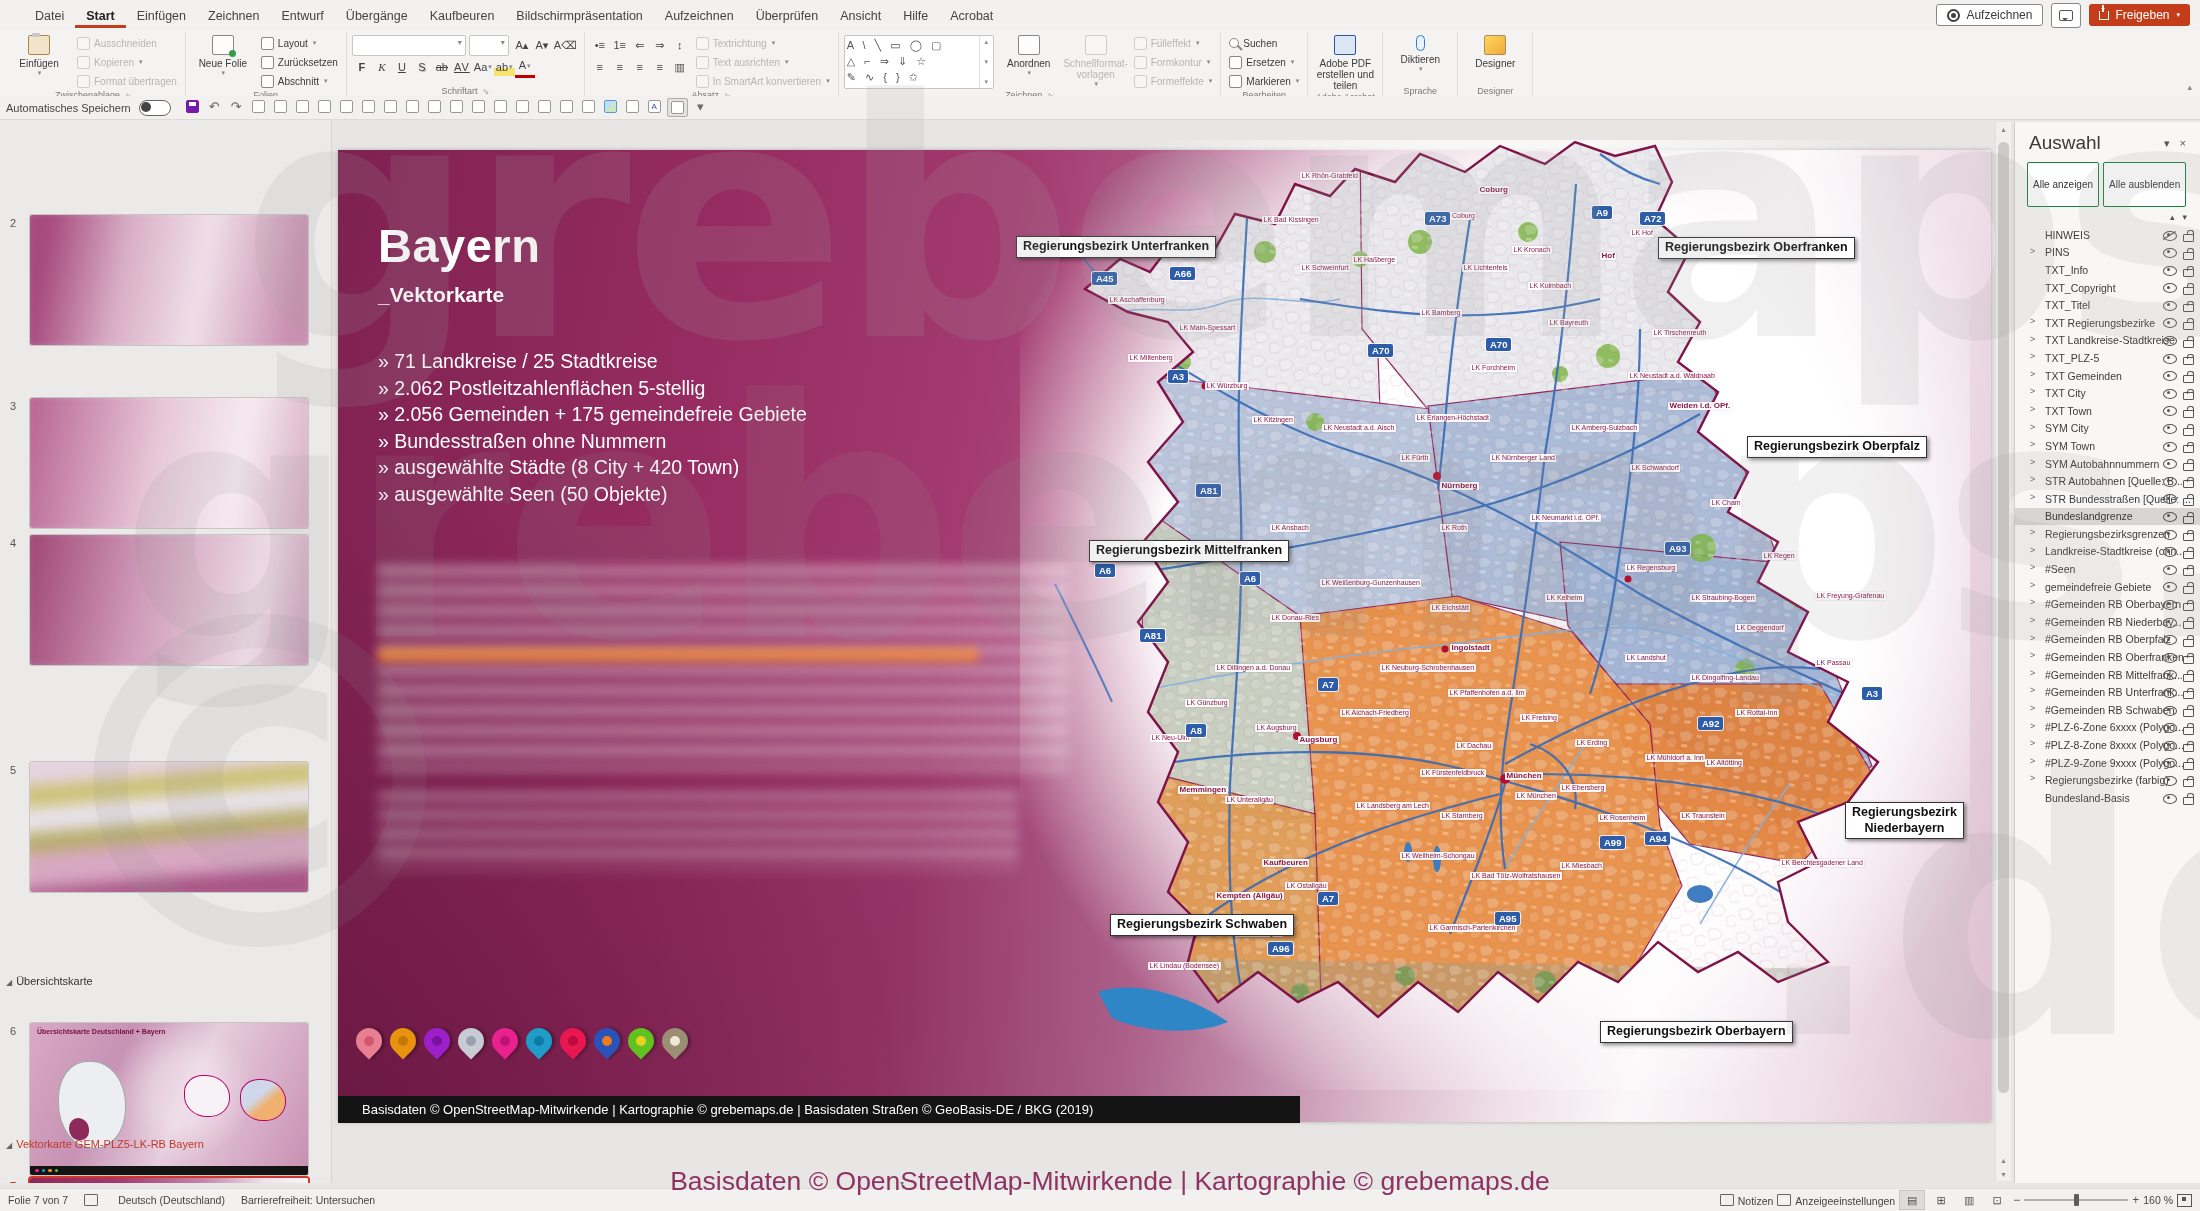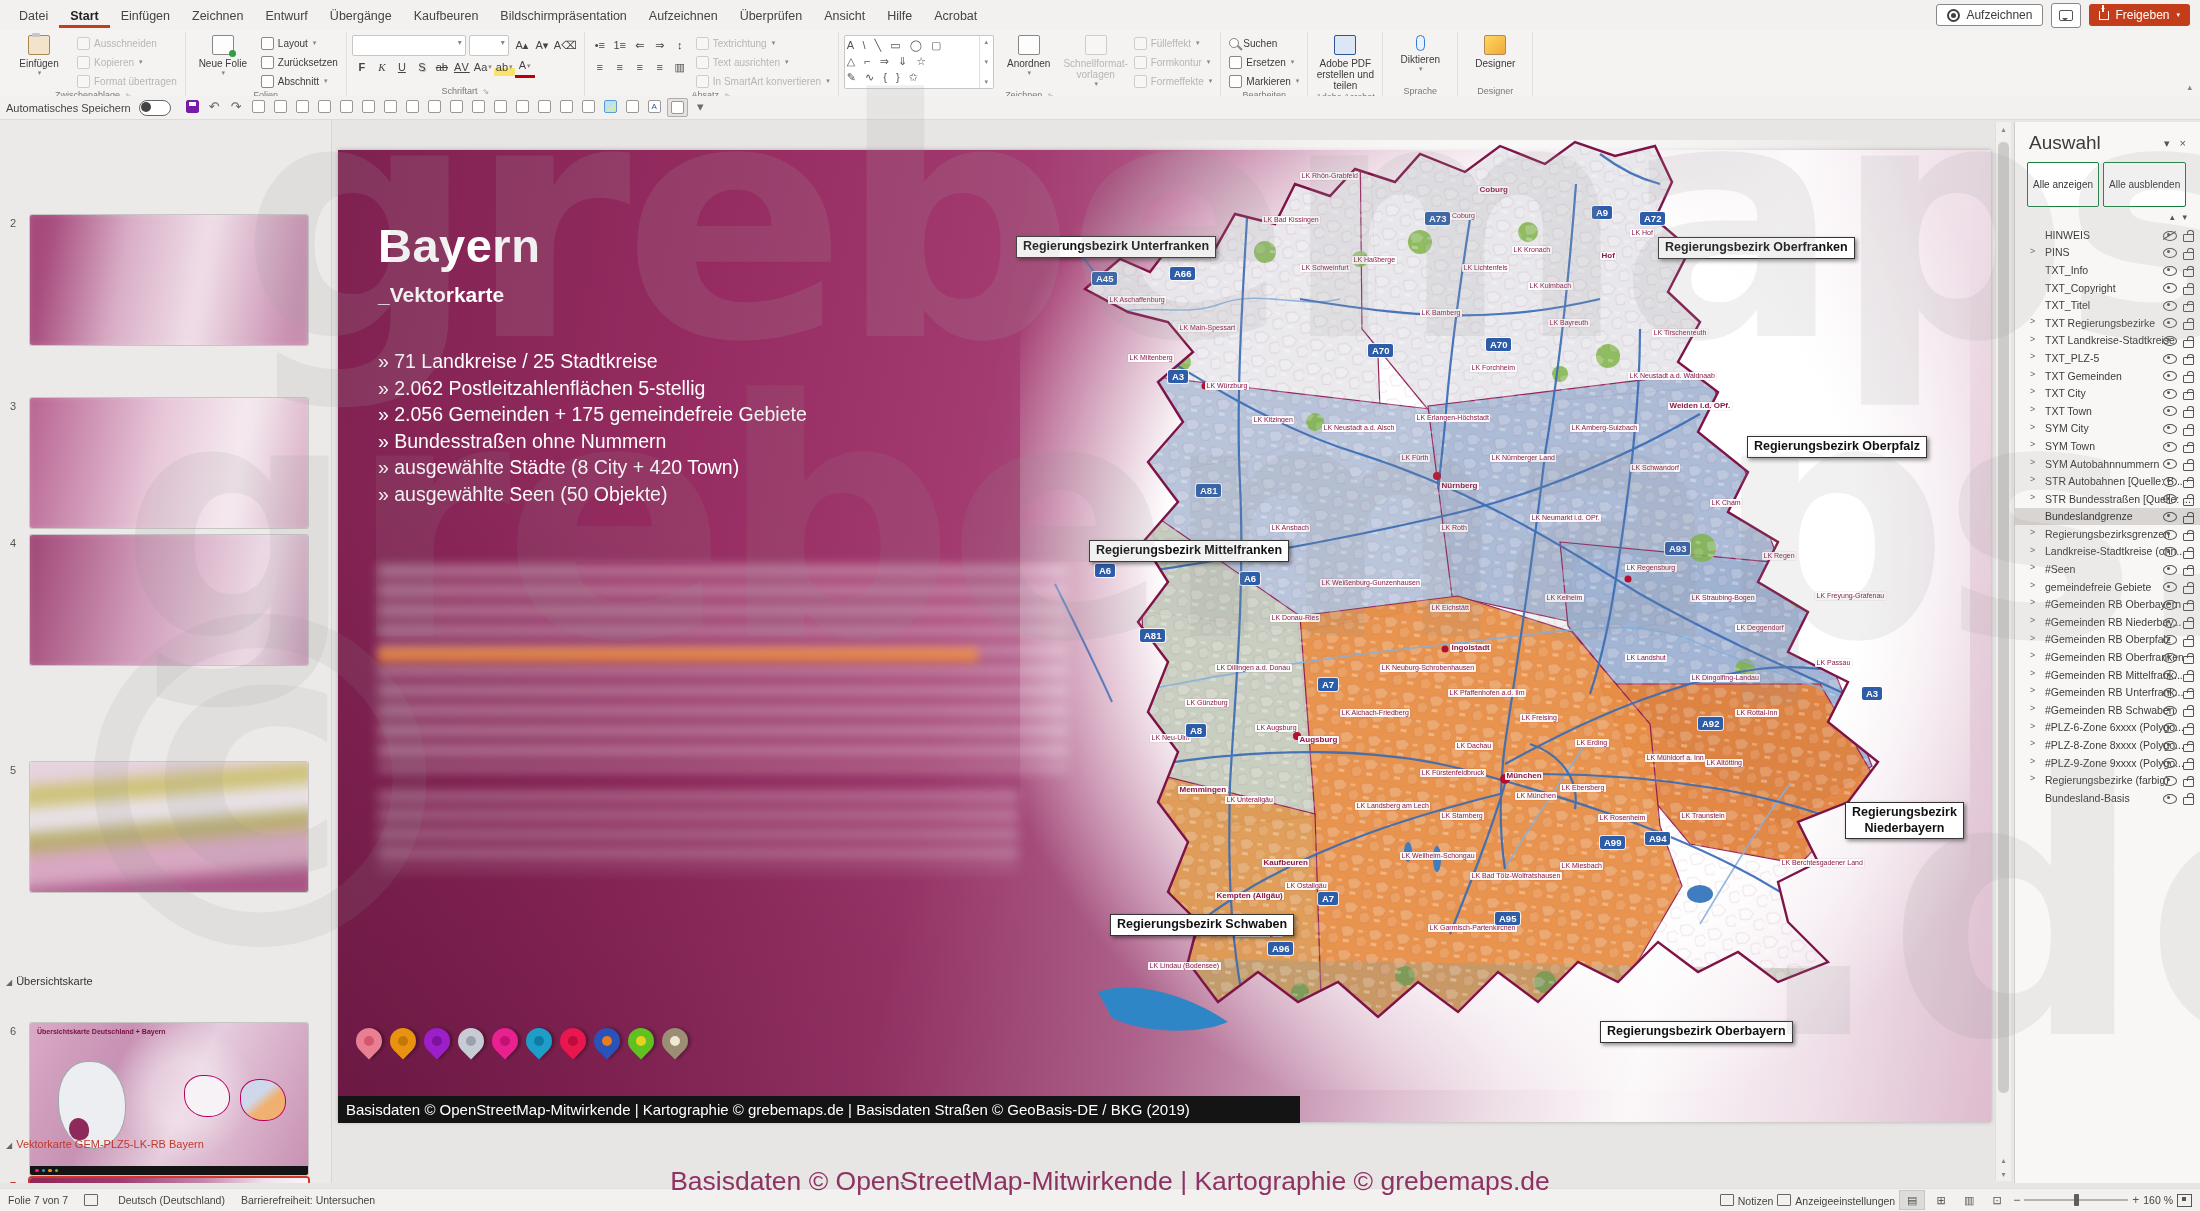--- a/index.html
+++ b/index.html
@@ -1,19 +1,19 @@
 <!DOCTYPE html>
 <html><head>
 <meta charset="utf-8">
 <style>
   html,body{margin:0;padding:0}
   body{width:2200px;height:1211px;overflow:hidden;position:relative;background:#e8e6e4;
        font-family:"Liberation Sans",sans-serif;color:#3b3b3b;-webkit-font-smoothing:antialiased}
   
-  .menubar{position:absolute;left:0;top:0;right:0;height:30px;background:#f3f1f0;display:flex;align-items:center;padding-left:8px;z-index:30}
+  .menubar{position:absolute;left:0;top:0;right:0;height:30px;background:#f3f1f0;display:flex;align-items:center;padding-left:24px;z-index:30}
   .mtab{font-size:12.5px;color:#444;padding:6px 11px 5px;white-space:nowrap;cursor:default}
   .mtab.active{color:#222;font-weight:bold;box-shadow:inset 0 -3px 0 #c33d1a}
   .menu-right{margin-left:auto;display:flex;align-items:center;gap:8px;padding-right:10px}
   .btn-rec{display:flex;align-items:center;gap:6px;border:1px solid #8a8886;border-radius:3px;background:#fff;font-size:12px;padding:3px 10px}
   .rec-dot{width:9px;height:9px;border:2px solid #404040;border-radius:50%;position:relative}
   .rec-dot:after{content:"";position:absolute;inset:2px;background:#404040;border-radius:50%}
   .btn-cmt{width:28px;height:23px;border:1px solid #8a8886;border-radius:3px;background:#fff;display:flex;align-items:center;justify-content:center}
   .cmt-i{width:12px;height:9px;border:1.4px solid #555;border-radius:2px;position:relative}
   .cmt-i:after{content:"";position:absolute;left:2px;bottom:-4px;border:3px solid transparent;border-top-color:#555}
   .btn-share{display:flex;align-items:center;gap:6px;background:#c33d1a;color:#fff;font-size:12px;padding:4px 10px;border-radius:3px}
@@ -106,21 +106,21 @@
   .bullets li{font-size:19.5px;color:#fff;line-height:26.5px;white-space:nowrap}
   .blur-block{position:absolute;left:378px;top:566px;width:690px;height:205px;z-index:8;filter:blur(6px);
      background:repeating-linear-gradient(to bottom,rgba(255,255,255,.45) 0 9px,rgba(255,255,255,.05) 9px 20px)}
   .blur-orange{position: absolute;left:378px;top:648px;width:600px;height:14px;background:rgba(255,150,40,.65);filter:blur(5px);z-index:9}
   .blur-block2{position:absolute;left:378px;top:792px;width:640px;height:78px;z-index:8;filter:blur(6px);
      background:repeating-linear-gradient(to bottom,rgba(255,255,255,.38) 0 8px,rgba(255,255,255,.04) 8px 19px)}
   .pins{position:absolute;left:356px;top:1028px;display:flex;gap:8px;z-index:9}
   .pin{width:26px;height:26px;border-radius:50% 50% 50% 0;transform:rotate(-45deg);position:relative;box-shadow:2px 2px 3px rgba(0,0,0,.3)}
   .pin i{position:absolute;left:8px;top:8px;width:10px;height:10px;border-radius:50%;display:block}
   .cap-bar{position:absolute;left:338px;top:1096px;width:962px;height:27px;background:#141414;display:flex;align-items:center;z-index:12}
-  .cap-bar span{color:#fff;font-size:15px;padding-left:8px;white-space:nowrap}
+  .cap-bar span{color:#fff;font-size:13px;padding-left:24px;white-space:nowrap}
   
   .map-wrap{position:absolute;left:1000px;top:124px;width:1000px;height:960px;z-index:7;pointer-events:none}
   .lk{position:absolute;font-size:7px;line-height:8px;color:#8b1a4a;background:rgba(255,255,255,.92);padding:0 1.5px;border-radius:1px;white-space:nowrap;box-shadow:0 0 1px rgba(120,20,70,.6)}
   .lk.city{font-size:8px;font-weight:bold}
   .abadge{position:absolute;font-size:9.5px;font-weight:bold;color:#fff;background:#2d5da8;padding:1px 4px;border-radius:2px;box-shadow:0 0 0 1px rgba(255,255,255,.8);white-space:nowrap}
   .rlabel{position:absolute;font-size:12.5px;font-weight:bold;color:#111;background:#fff;border:1px solid #333;padding:2px 6px;box-shadow:2px 2px 4px rgba(0,0,0,.45);white-space:nowrap;text-align:center;line-height:1.25}
   
   .vscroll{position:absolute;right:189px;top:122px;width:15px;bottom:30px;background:#f2f0ee;border-left:1px solid #e1dfdd;z-index:8;display:flex;flex-direction:column;align-items:center}
   .vscroll .arr{font-size:8px;color:#8a8886;height:14px;display:flex;align-items:center}
   .vscroll .track{flex:1;width:100%;position:relative}

